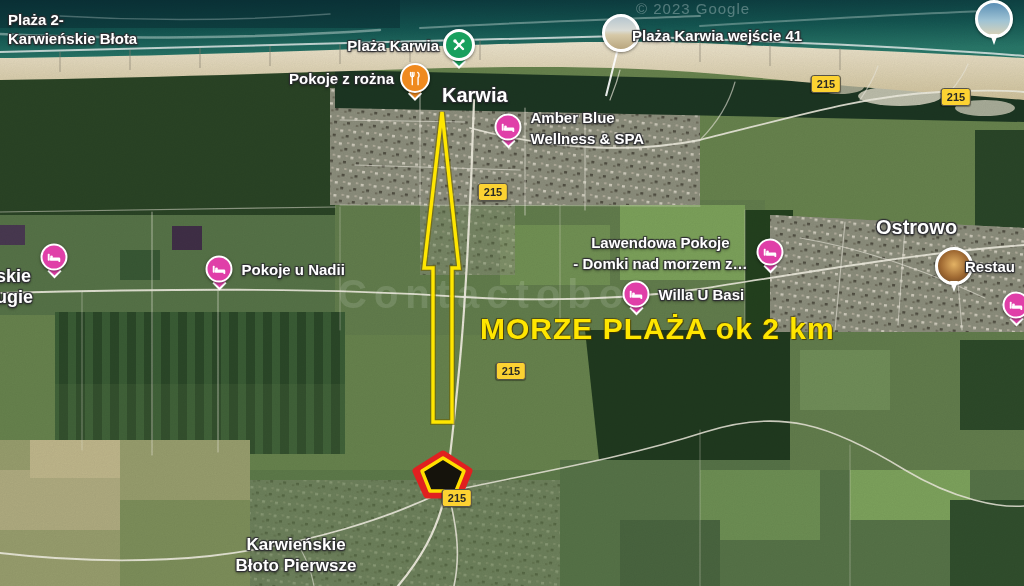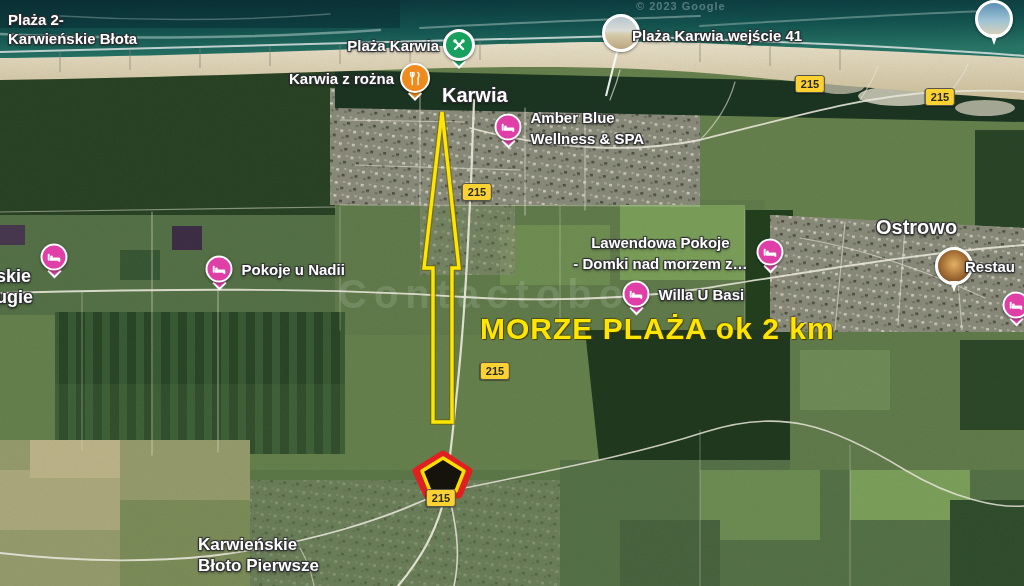--- a/index.html
+++ b/index.html
@@ -37,30 +37,30 @@
   .photo-circle{width:38px;height:38px;border-radius:50%;border:3px solid #fff;
     box-shadow:0 1px 3px rgba(0,0,0,.5);}
   .photo-tip{position:absolute;left:50%;top:34px;width:0;height:0;transform:translateX(-50%);
     border-left:4px solid transparent;border-right:4px solid transparent;border-top:11px solid #fff;}
   .img-beach{background:linear-gradient(180deg,#b6c6cf 0%,#dadcd6 42%,#d6c9a8 56%,#b9a67f 100%);}
   .img-sky{background:linear-gradient(180deg,#5b8fb5 0%,#9fc3d4 55%,#d8d2b8 100%);}
   .img-food{background:radial-gradient(circle at 50% 45%,#e3b264 0%,#a06a33 55%,#5e3a1c 100%);}
   
   .shield{position:absolute;transform:translate(-50%,-50%);background:#fcd232;color:#2b2b26;
     font-size:11px;font-weight:bold;line-height:12px;padding:2px 5px;border:1px solid #55534a;
-    border-radius:3px;z-index:25;box-shadow:0 1px 1px rgba(0,0,0,.35);}
+    border-radius:3px;z-index:25;box-shadow:0 1px 1px rgba(0,0,0,.35);margin-left:16px;}
   
   #headline{position:absolute;left:480px;top:312px;font-size:30px;font-weight:800;
     letter-spacing:1px;color:#ffe600;z-index:40;white-space:nowrap;
     text-shadow:0 0 2px rgba(70,58,0,.9),1px 1px 0 rgba(70,58,0,.75),-1px -1px 0 rgba(70,58,0,.5);}
   #watermark{position:absolute;left:338px;top:272px;font-size:40px;font-weight:bold;
     letter-spacing:7px;color:rgba(255,255,255,.13);z-index:15;white-space:nowrap;
     filter:blur(.6px);}
-  #attribution{position:absolute;left:636px;top:0;font-size:11px;color:rgba(215,228,230,.35);
-    z-index:15;letter-spacing:1px;font-weight:bold;}
+  #attribution{position:absolute;left:636px;top:0;font-size:15px;color:rgba(215,228,230,.35);
+    z-index:15;letter-spacing:1px;}
   .annot-svg{position:absolute;left:0;top:0;z-index:20;pointer-events:none;}
 </style>
 </head>
 <body>
 
 <div id="stage">
 
   <svg class="abs" width="1024" height="586" viewBox="0 0 1024 586">
     <defs>
       <linearGradient id="seaG" x1="0" y1="0" x2="0.25" y2="1">
@@ -219,21 +219,21 @@
   <div class="maplabel small" style="left:8px;top:10px;line-height:19px">
     <span style="display:block">Plaża 2-</span>
     <span style="display:block">Karwieńskie Błota</span>
   </div>
   <div class="maplabel town" style="left:442px;top:84px">Karwia</div>
   <div class="maplabel town" style="left:876px;top:216px">Ostrowo</div>
   <div class="maplabel" style="left:-4px;top:266px;font-size:18px;line-height:21px">
     <span style="display:block">skie</span>
     <span style="display:block">ugie</span>
   </div>
-  <div class="maplabel" style="left:198px;top:534px;width:196px;text-align:left;font-size:17px;line-height:21px">
+  <div class="maplabel" style="left:198px;top:534px;width:196px;text-align:center;font-size:17px;line-height:21px">
     <span style="display:block">Karwieńskie</span>
     <span style="display:block">Błoto Pierwsze</span>
   </div>
 
   <div class="pin park" style="left:459px;top:45px">
     <div class="pin-circle" style="width:32px;height:32px;border-width:3px">
       <svg width="16" height="16" viewBox="0 0 20 20">
           <g stroke="#fff" stroke-width="3" stroke-linecap="round">
             <path d="M5 5 L15 15"></path>
             <path d="M15 5 L5 15"></path>
@@ -251,21 +251,21 @@
       <svg width="14" height="15" viewBox="0 0 20 22">
           <g stroke="#fff" stroke-width="2" fill="none" stroke-linecap="round">
             <path d="M6 2v5"></path>
             <path d="M3.5 2v4a2.5 2.5 0 0 0 5 0V2"></path>
             <path d="M6 9v11"></path>
             <path d="M14 2c2.5 1.5 2.5 6 .5 8v10"></path>
           </g>
         </svg>
     </div>
     <div class="pin-tip"></div>
-    <div class="pin-label label-left">Karwia z rożna</div>
+    <div class="pin-label label-left">Pokoje z rożna</div>
   </div>
 
   <div class="pin lodging" style="left:508px;top:127px">
     <div class="pin-circle" style="width:27px;height:27px">
       <svg width="15" height="12" viewBox="0 0 24 18">
           <g fill="#fff">
             <rect x="2" y="3" width="3" height="11" rx="1"></rect>
             <circle cx="8" cy="8" r="2.2"></circle>
             <rect x="5" y="9" width="17" height="5" rx="2"></rect>
             <rect x="19" y="12" width="3" height="4" rx="1"></rect>

